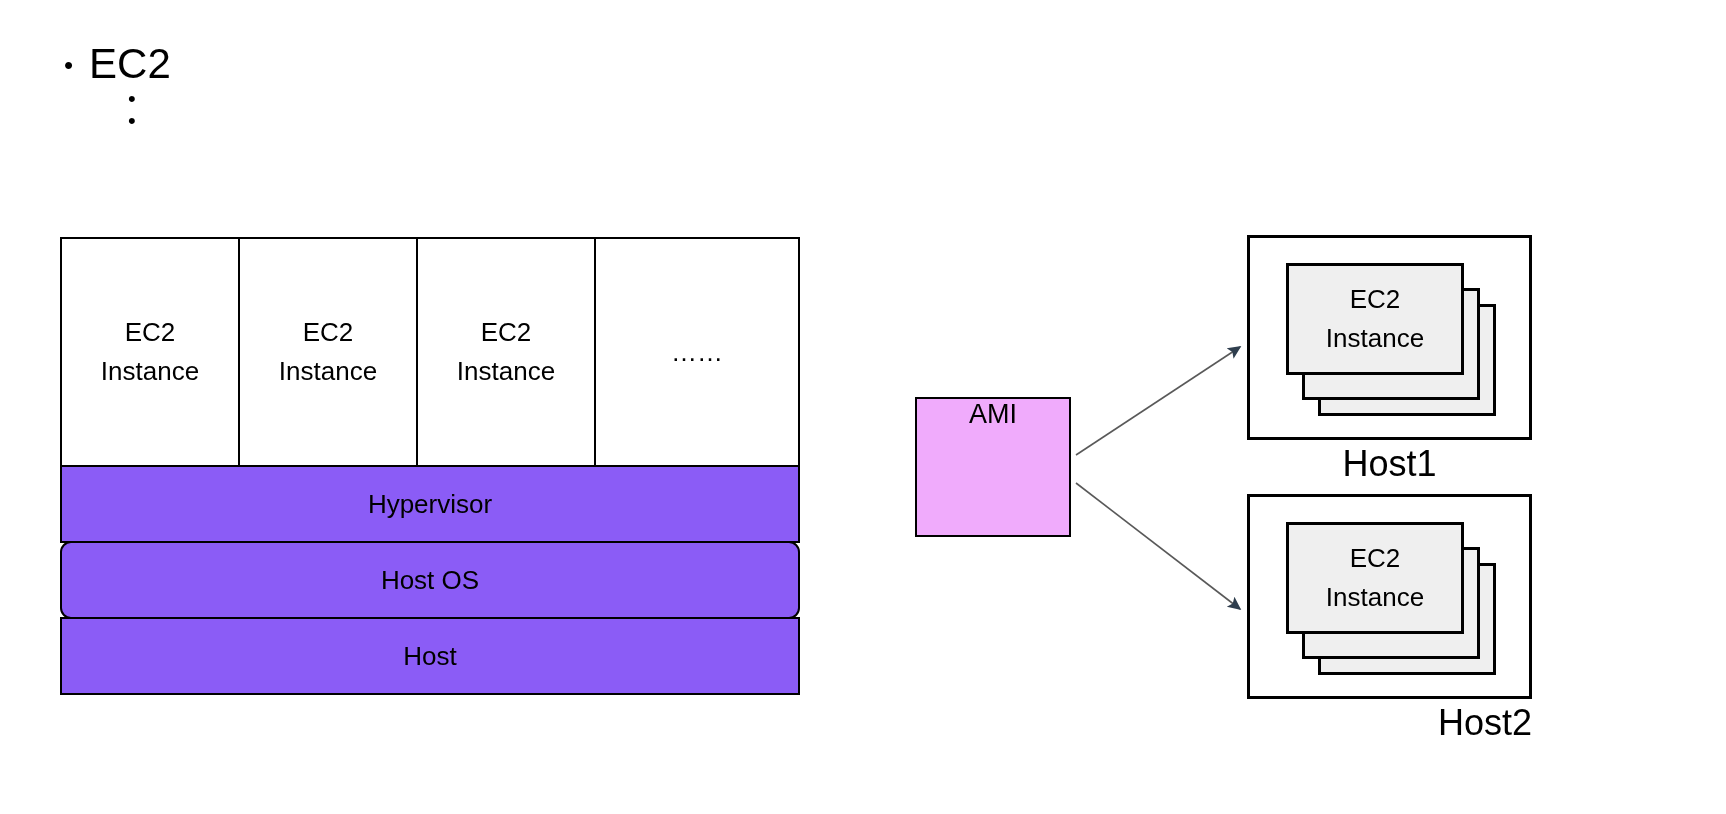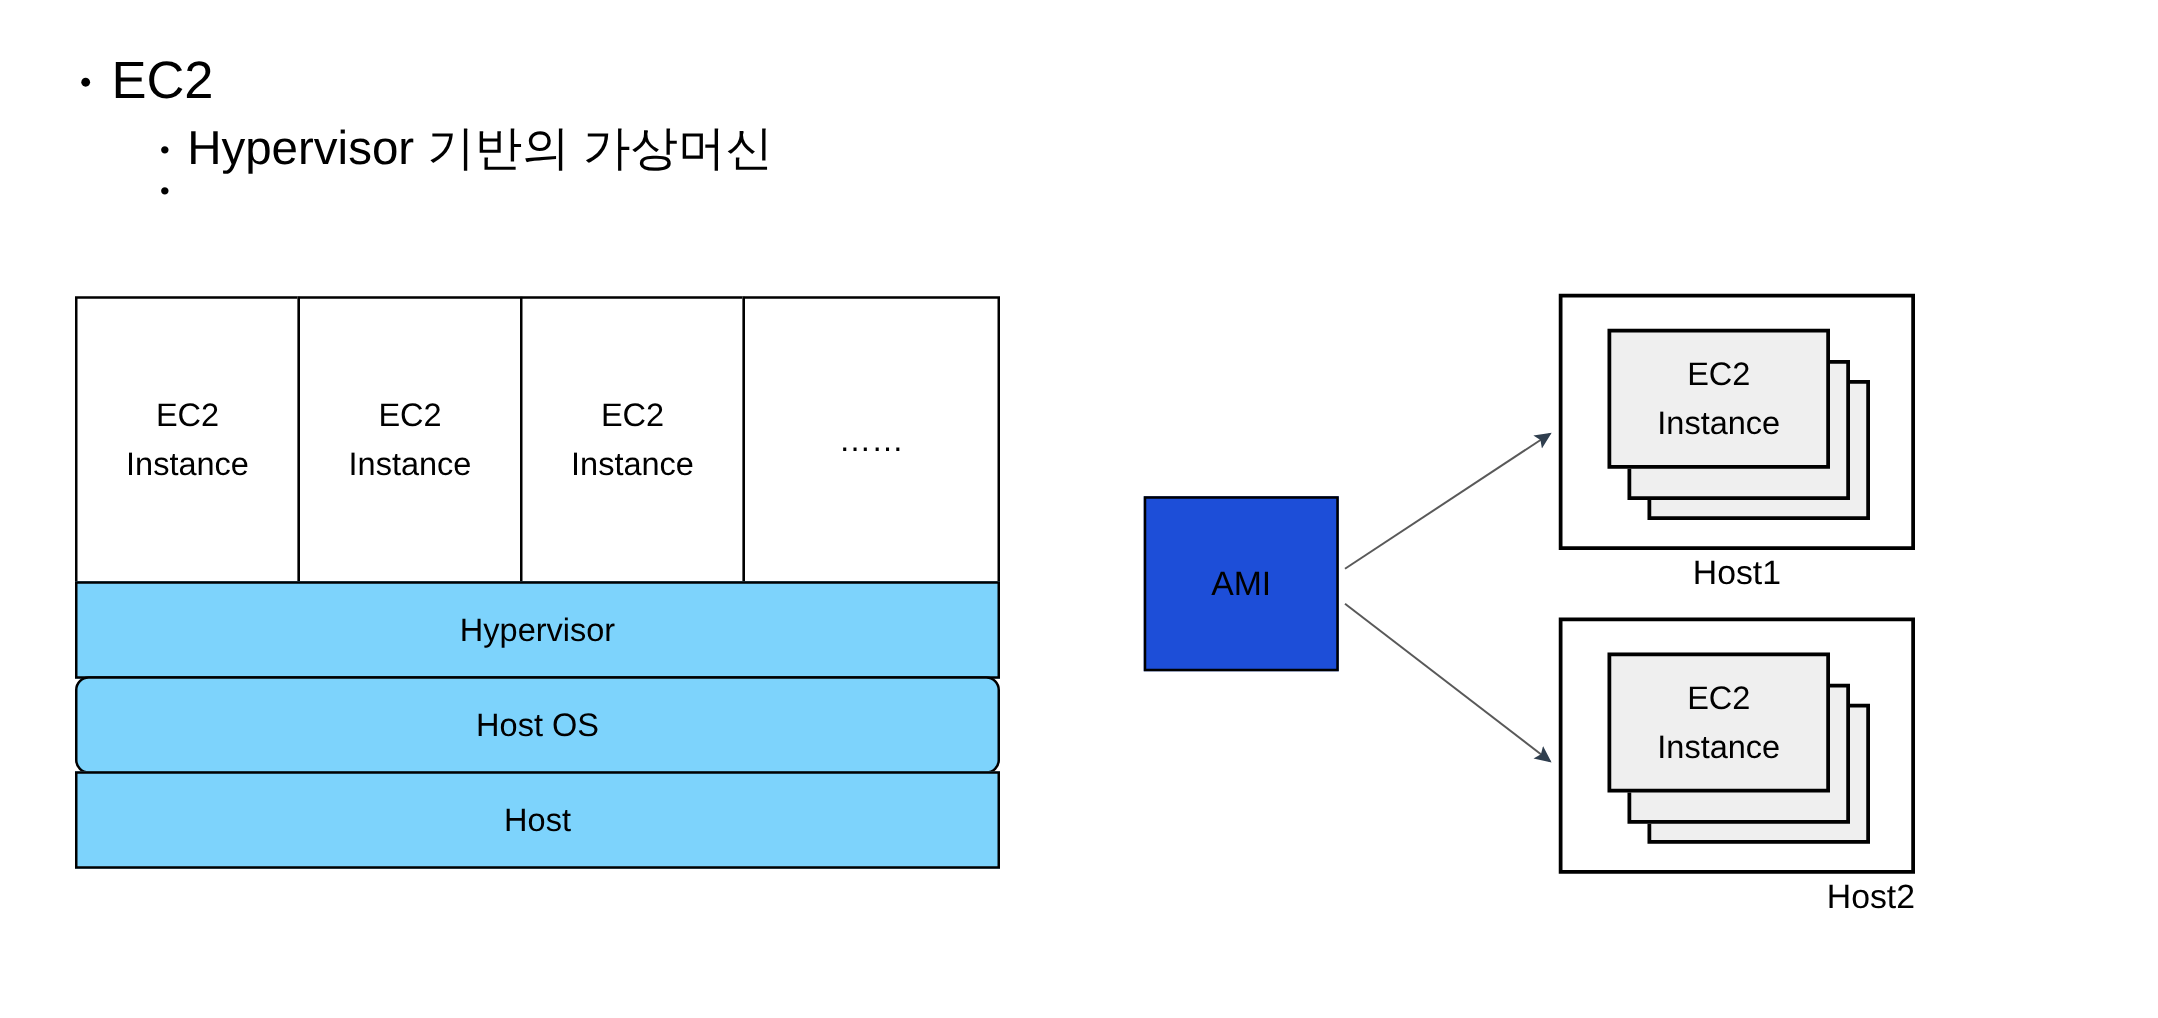--- a/index.html
+++ b/index.html
@@ -58,21 +58,21 @@
     left: 60px;
     top: 237px;
     width: 740px;
     height: 466px;
   }
   .ld-row {
     position: absolute;
     left: 0;
     box-sizing: border-box;
     border: 2px solid #000000;
-    background: #7dd3fc;
+    background: #8b5cf6;
     display: flex;
     align-items: center;
     justify-content: center;
     font-size: 26px;
     color: #000;
   }
   #ld-instances {
     top: 0;
     width: 740px;
     height: 230px;
@@ -107,42 +107,42 @@
     height: 580px;
   }
   #ami-box {
     position: absolute;
     left: 35px;
     top: 172px;
     width: 156px;
     height: 140px;
     box-sizing: border-box;
     border: 2px solid #000000;
-    background: #1d4ed8;
-    display: flex;
-    align-items: center;
+    background: #f0abfc;
+    display: flex;
+    align-items: flex-start;
     justify-content: center;
     font-size: 27px;
   }
   .host-group {
     position: absolute;
     box-sizing: border-box;
     border: 3px solid #000000;
     background: #ffffff;
     width: 285px;
     height: 205px;
   }
   #host1-group { left: 367px; top: 10px; }
   #host2-group { left: 367px; top: 269px; }
 
   .host-label {
     position: absolute;
     width: 285px;
     text-align: center;
-    font-size: 27px;
+    font-size: 36px;
     color: #000;
   }
   #host1-label { left: 367px; top: 218px; }
   #host2-label { left: 367px; top: 477px; text-align: right; }
 
   .inst-stack {
     position: absolute;
     left: 0;
     top: 0;
     width: 285px;
@@ -185,21 +185,20 @@
 
 <div class="text-block">
 
   <div class="bullet-row bullet-l1">
     <span class="dot">•</span>
     <span class="btext">EC2</span>
   </div>
 
   <div class="bullet-row bullet-l2">
     <span class="dot">•</span>
-    <span class="btext">Hypervisor 기반의 가상머신</span>
   </div>
 
   <div class="bullet-row bullet-l2">
     <span class="dot">•</span>
   </div>
 
 </div>
 
 <div id="left-diagram">
 

